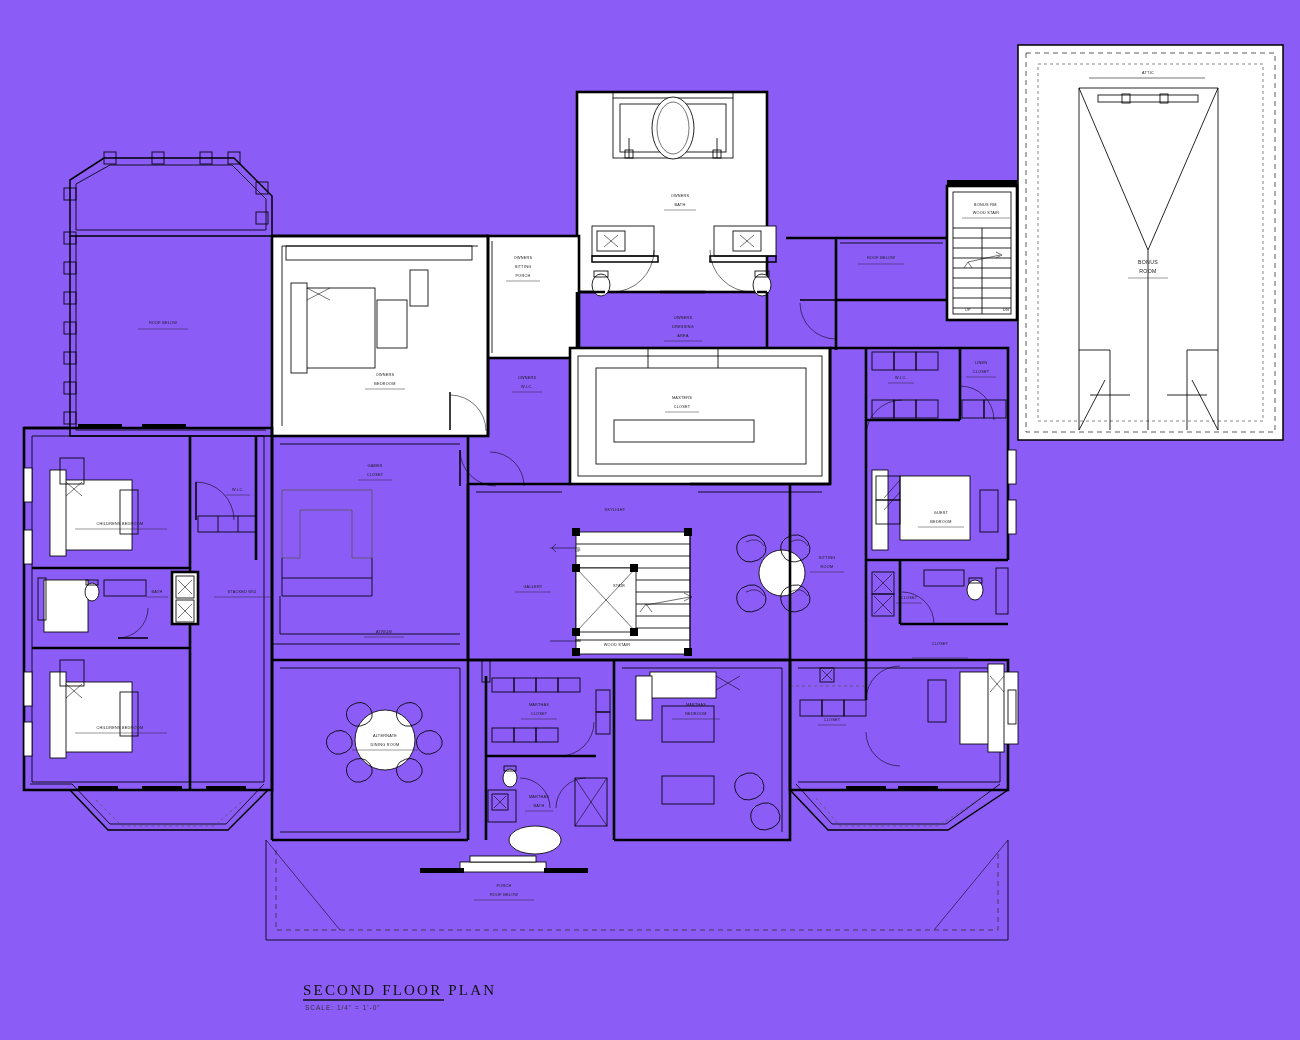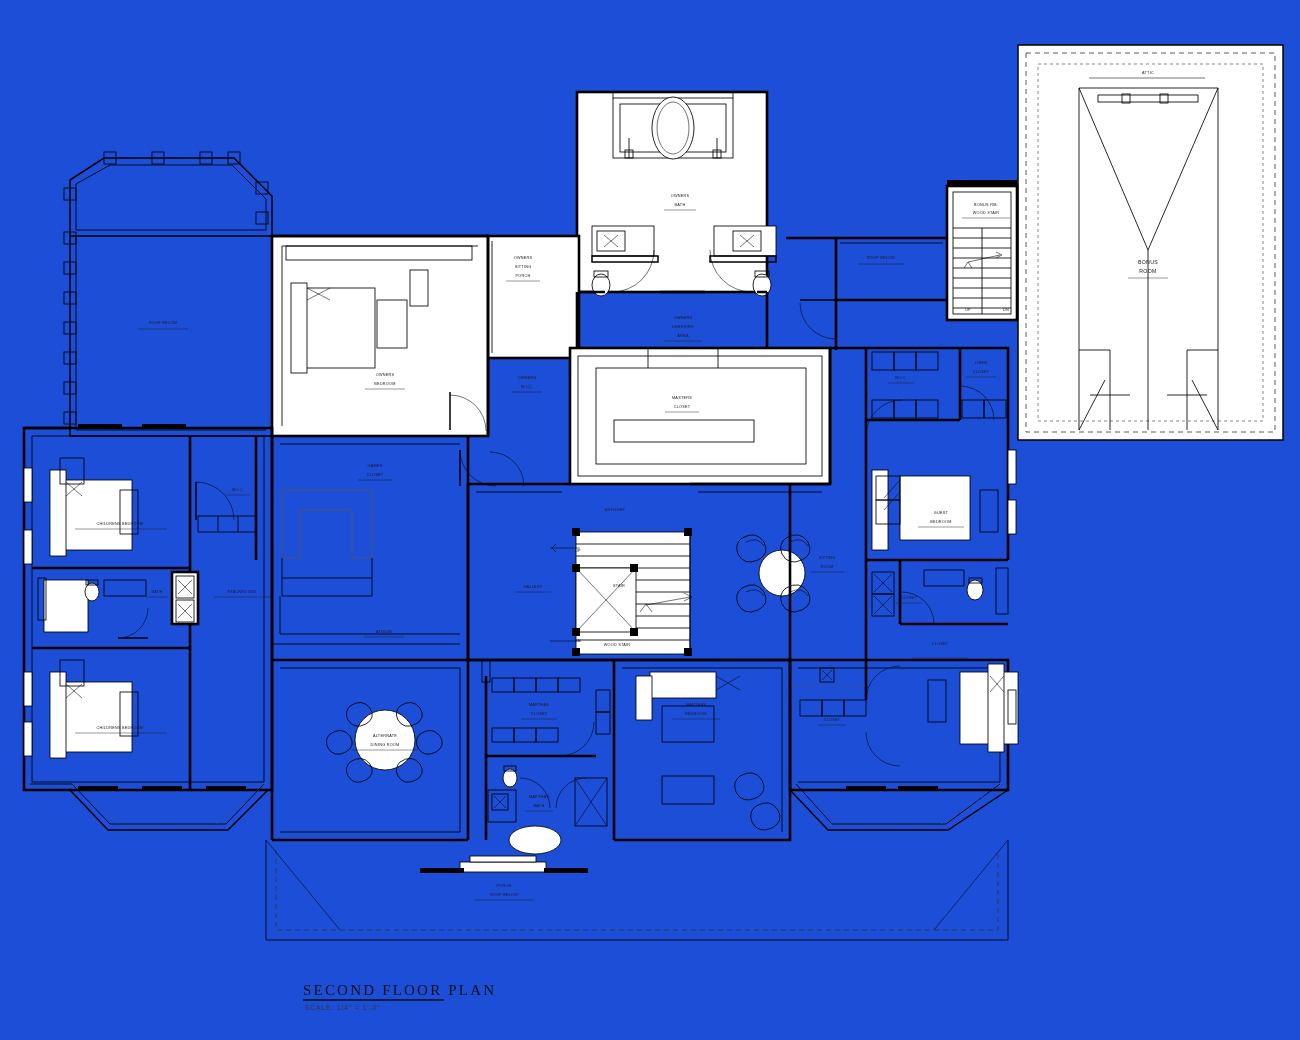--- a/index.html
+++ b/index.html
@@ -1,17 +1,17 @@
 <!DOCTYPE html>
 <html><head>
 <meta charset="utf-8">
 <style>
   html,body{margin:0;padding:0;background:#ffffff;}
   body{width:1300px;height:1040px;overflow:hidden;font-family:"Liberation Sans",sans-serif;}
-  #sheet{position:relative;width:1300px;height:1040px;background:#1d4ed8;}
+  #sheet{position:relative;width:1300px;height:1040px;background:#8b5cf6;}
   svg{display:block;}
   .lbl{font-family:"Liberation Sans",sans-serif;fill:#1a1a1a;text-anchor:middle;dominant-baseline:middle;}
   .lbl-room{font-size:5.2px;letter-spacing:.35px;}
   .lbl-tiny{font-size:3.8px;letter-spacing:.25px;}
   .ul{stroke:#1a1a1a;stroke-width:.45;}
   .w-thick{fill:none;stroke:#000;stroke-width:2.6;}
   .w-med{fill:none;stroke:#000;stroke-width:1.5;}
   .w-thin{fill:none;stroke:#000;stroke-width:0.85;}
   .w-hair{fill:none;stroke:#000;stroke-width:0.55;}
   .w-gray{fill:none;stroke:#555;stroke-width:0.8;}

